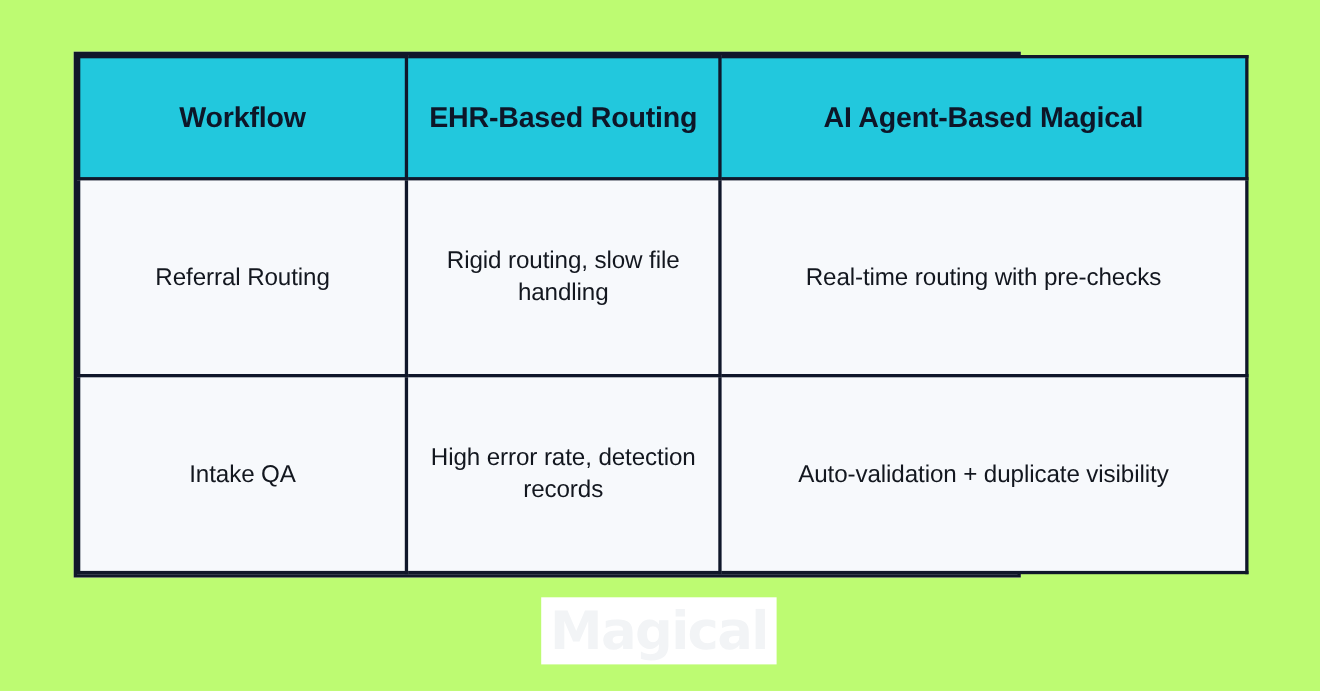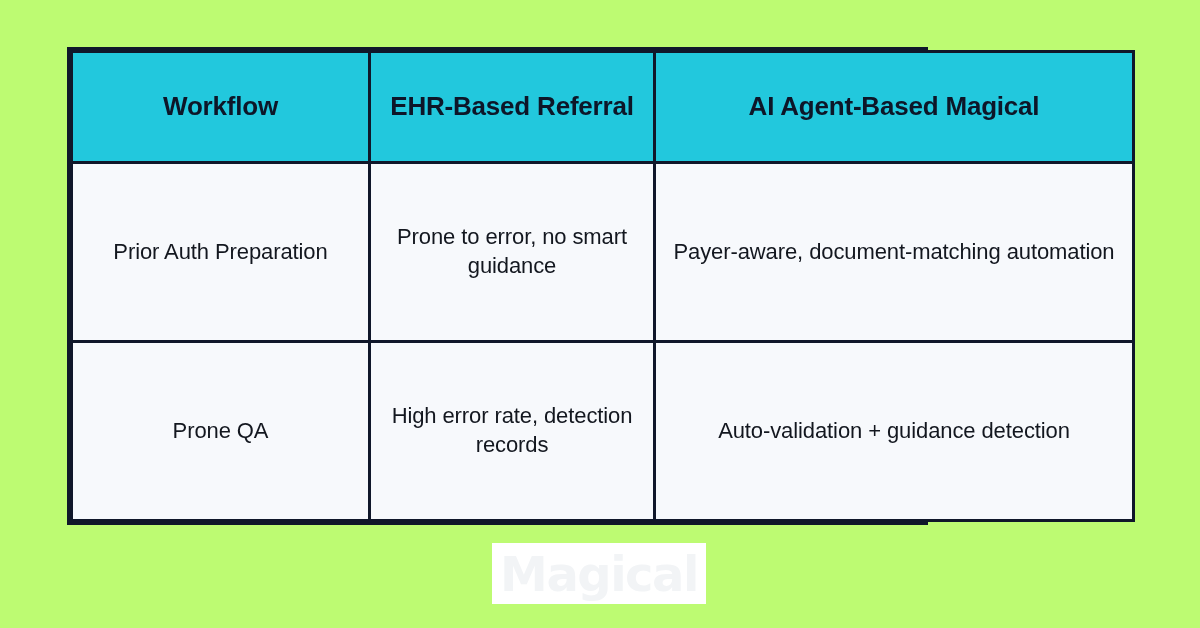--- a/index.html
+++ b/index.html
@@ -106,34 +106,34 @@
   <div class="table-wrap">
     <table class="comparison">
       <colgroup>
         <col class="c1">
         <col class="c2">
         <col class="c3">
       </colgroup>
       <thead>
         <tr>
           <th>Workflow</th>
-          <th>EHR-Based Referral</th>
+          <th>EHR-Based Routing</th>
           <th>AI Agent-Based Magical</th>
         </tr>
       </thead>
       <tbody>
         <tr>
-          <td>Prior Auth Preparation</td>
-          <td>Prone to error, no smart guidance</td>
-          <td>Payer-aware, document-matching automation</td>
+          <td>Referral Routing</td>
+          <td>Rigid routing, slow file handling</td>
+          <td>Real-time routing with pre-checks</td>
         </tr>
         <tr>
-          <td>Prone QA</td>
+          <td>Intake QA</td>
           <td>High error rate, detection records</td>
-          <td>Auto-validation + guidance detection</td>
+          <td>Auto-validation + duplicate visibility</td>
         </tr>
       </tbody>
     </table>
   </div>
 
   <div class="logo-badge">
     <span class="logo-word">Magical</span>
   </div>
 
 </div>

